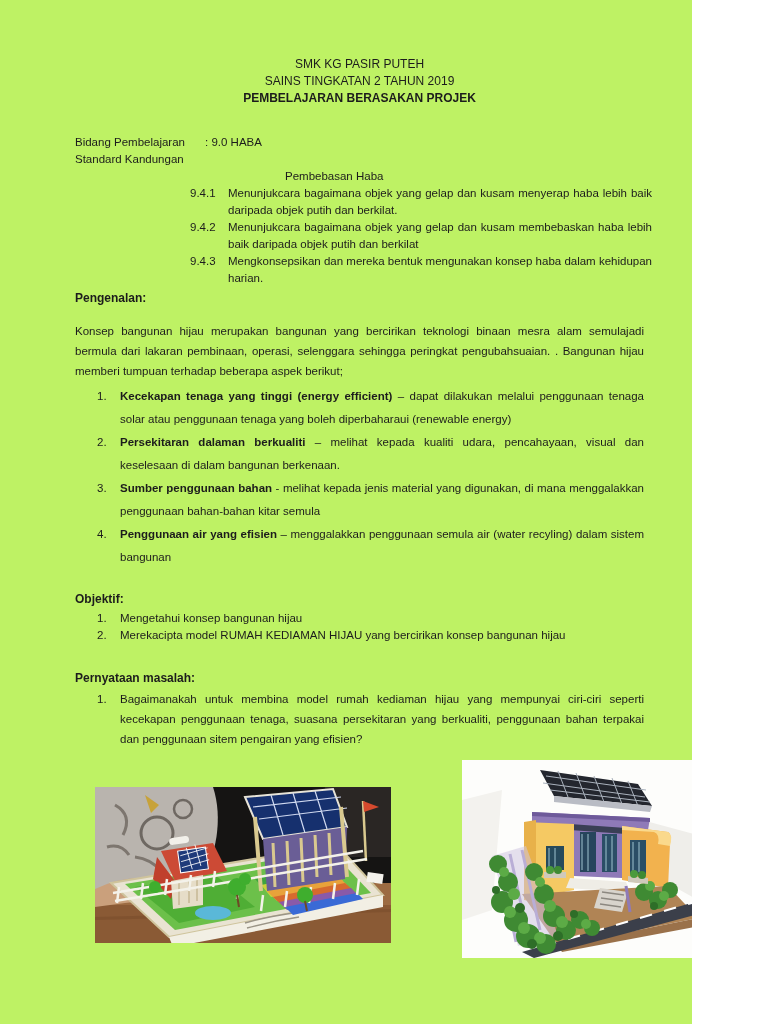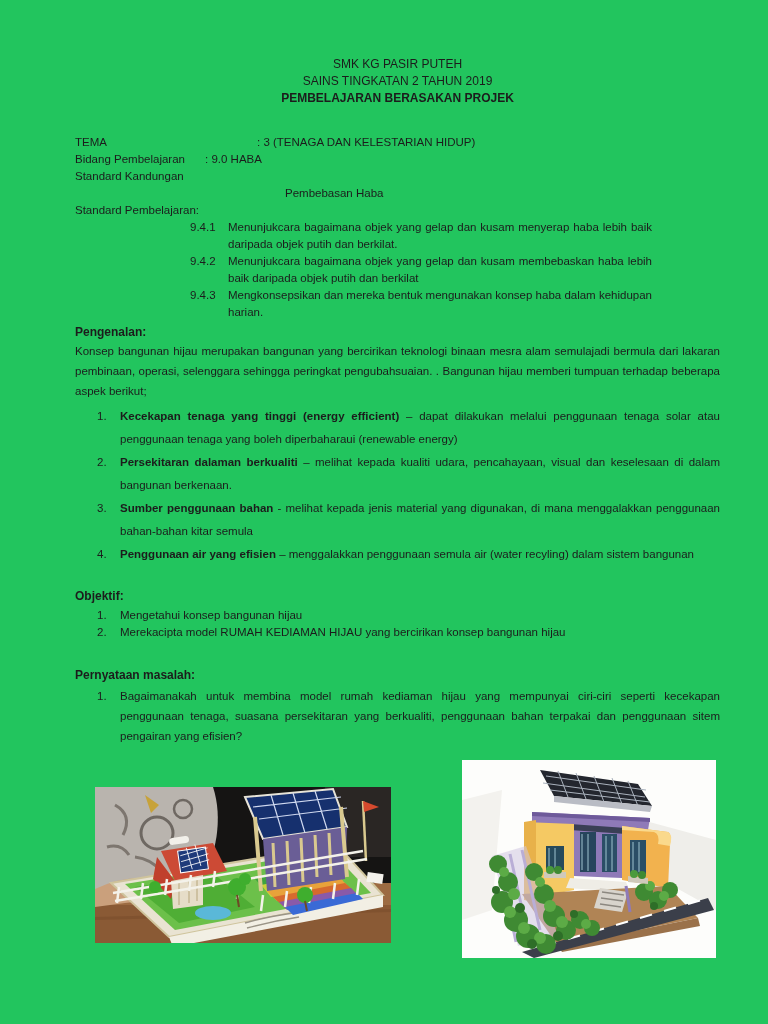--- a/index.html
+++ b/index.html
@@ -1,19 +1,19 @@
 <!DOCTYPE html>
 <html><head>
 <meta charset="utf-8">
 <style>
   html,body { margin:0; padding:0; background:#ffffff; }
   .page {
     position:relative;
-    width:768px; height:1024px;
-    background:#22c55e;
+    width:692px; height:1024px;
+    background:#bef264;
     font-family:"Liberation Sans", sans-serif;
     color:#1c1c1c;
     font-size:11.5px;
     overflow:hidden;
     box-sizing:border-box;
     padding:0 48px 0 75px;
   }
   .doc-header { margin-top:56px; text-align:center; line-height:17px; font-size:12px; }
   .doc-header .bold { font-weight:bold; }
 
@@ -23,21 +23,21 @@
   .meta-label.wide { flex-basis:182px; }
   .meta-cont { padding-left:210px; }
 
   .sp-items { margin-left:115px; width:462px; line-height:17px; }
   .sp-item { display:flex; }
   .sp-item .num { flex:0 0 38px; }
   .sp-item .txt { flex:1; text-align:justify; }
 
   .section-heading { font-weight:bold; font-size:12px; line-height:18px; }
   .h-pengenalan { margin-top:2px; }
-  .intro-para { line-height:20px; text-align:justify; }
+  .intro-para { margin-top:14px; line-height:20px; text-align:justify; }
 
   .aspect-list { margin-top:4px; margin-left:22px; line-height:23px; }
   .li { display:flex; }
   .li .num { flex:0 0 23px; }
   .li .txt { flex:1; }
   .aspect-list .txt { text-align:justify; }
 
   .h-objektif { margin-top:21px; }
   .obj-list { margin-top:2px; margin-left:22px; line-height:17px; }
 
@@ -56,32 +56,27 @@
 <div class="page">
 
   <div class="doc-header">
     <div>SMK KG PASIR PUTEH</div>
     <div>SAINS TINGKATAN 2 TAHUN 2019</div>
     <div class="bold">PEMBELAJARAN BERASAKAN PROJEK</div>
   </div>
 
   <div class="meta">
     <div class="meta-row">
-      <span class="meta-label wide">TEMA</span>
-      <span>: 3 (TENAGA DAN KELESTARIAN HIDUP)</span>
-    </div>
-    <div class="meta-row">
       <span class="meta-label">Bidang Pembelajaran</span>
       <span>: 9.0 HABA</span>
     </div>
     <div class="meta-row">
       <span class="meta-label">Standard Kandungan</span>
     </div>
     <div class="meta-cont">Pembebasan Haba</div>
-    <div>Standard Pembelajaran:</div>
   </div>
 
   <div class="sp-items">
     <div class="sp-item">
       <span class="num">9.4.1</span>
       <span class="txt">Menunjukcara bagaimana objek yang gelap dan kusam menyerap haba lebih baik daripada objek putih dan berkilat.</span>
     </div>
     <div class="sp-item">
       <span class="num">9.4.2</span>
       <span class="txt">Menunjukcara bagaimana objek yang gelap dan kusam membebaskan haba lebih baik daripada objek putih dan berkilat</span>

